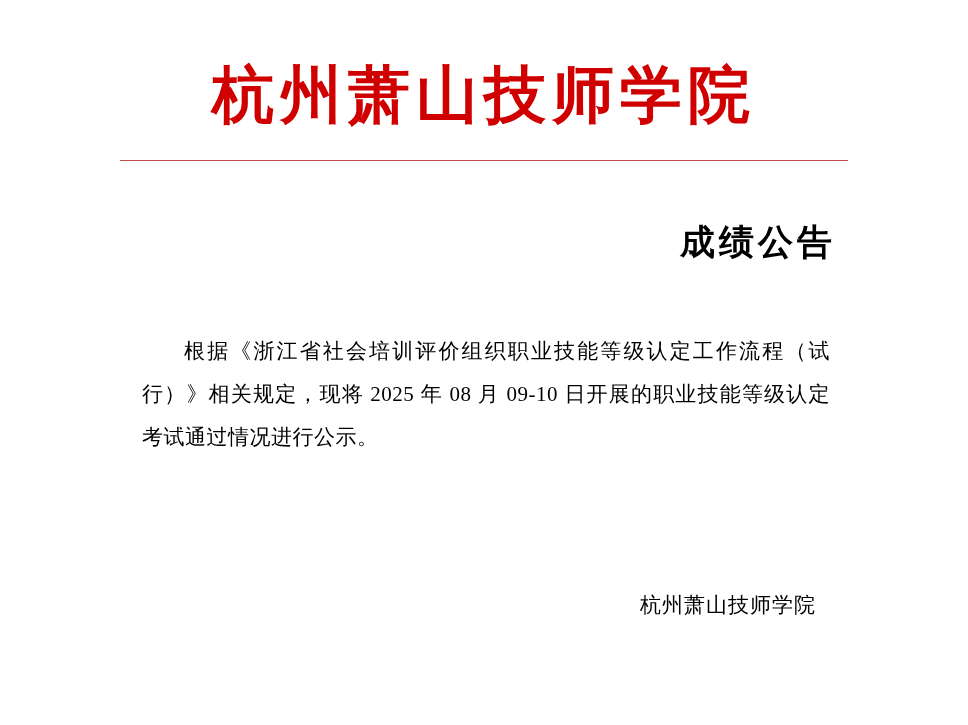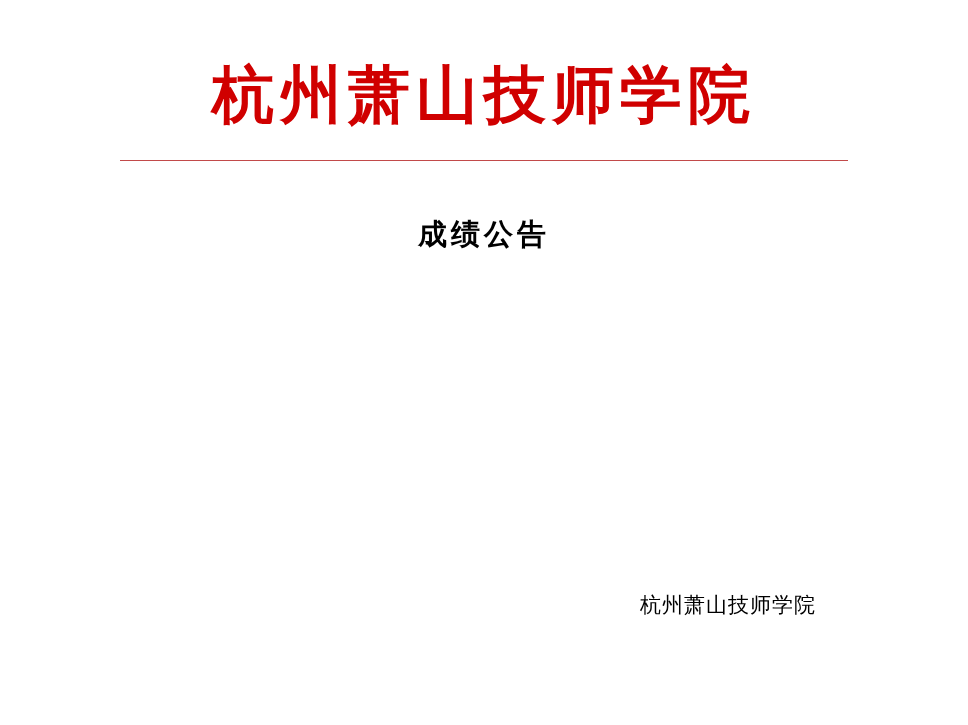--- a/index.html
+++ b/index.html
@@ -35,26 +35,26 @@
     white-space: nowrap;
   }
   .rule {
     margin-top: 26px;
     border: 0;
     border-top: 1.5px solid #c24a4a;
     width: 100%;
     height: 0;
   }
   .doc-title {
-    margin: 4px;
+    margin: 12px;
     padding-top: 46px;
-    text-align: center;
+    text-align: right;
     font-family: "DejaVu Serif", "Liberation Serif", serif;
     font-weight: bold;
-    font-size: 29px;
+    font-size: 35px;
     letter-spacing: 4px;
     color: #000;
   }
   .body-text {
     margin: 0;
     padding-top: 52px;
     font-size: 21px;
     line-height: 2.05;
     text-align: justify;
     text-justify: inter-ideograph;
@@ -83,18 +83,19 @@
 <body>
 
 <div class="page">
 
   <h1 class="org-title">杭州萧山技师学院</h1>
 
   <hr class="rule">
 
   <h2 class="doc-title">成绩公告</h2>
 
+  <p class="body-text">根据《浙江省社会培训评价组织职业技能等级认定工作流程（试行）》相关规定，现将 2025 年 08 月 09-10 日开展的职业技能等级认定考试通过情况进行公示。</p>
 
   <div class="signature">
     <div class="sig-name">杭州萧山技师学院</div>
   </div>
 
 </div>
 
 </body></html>

